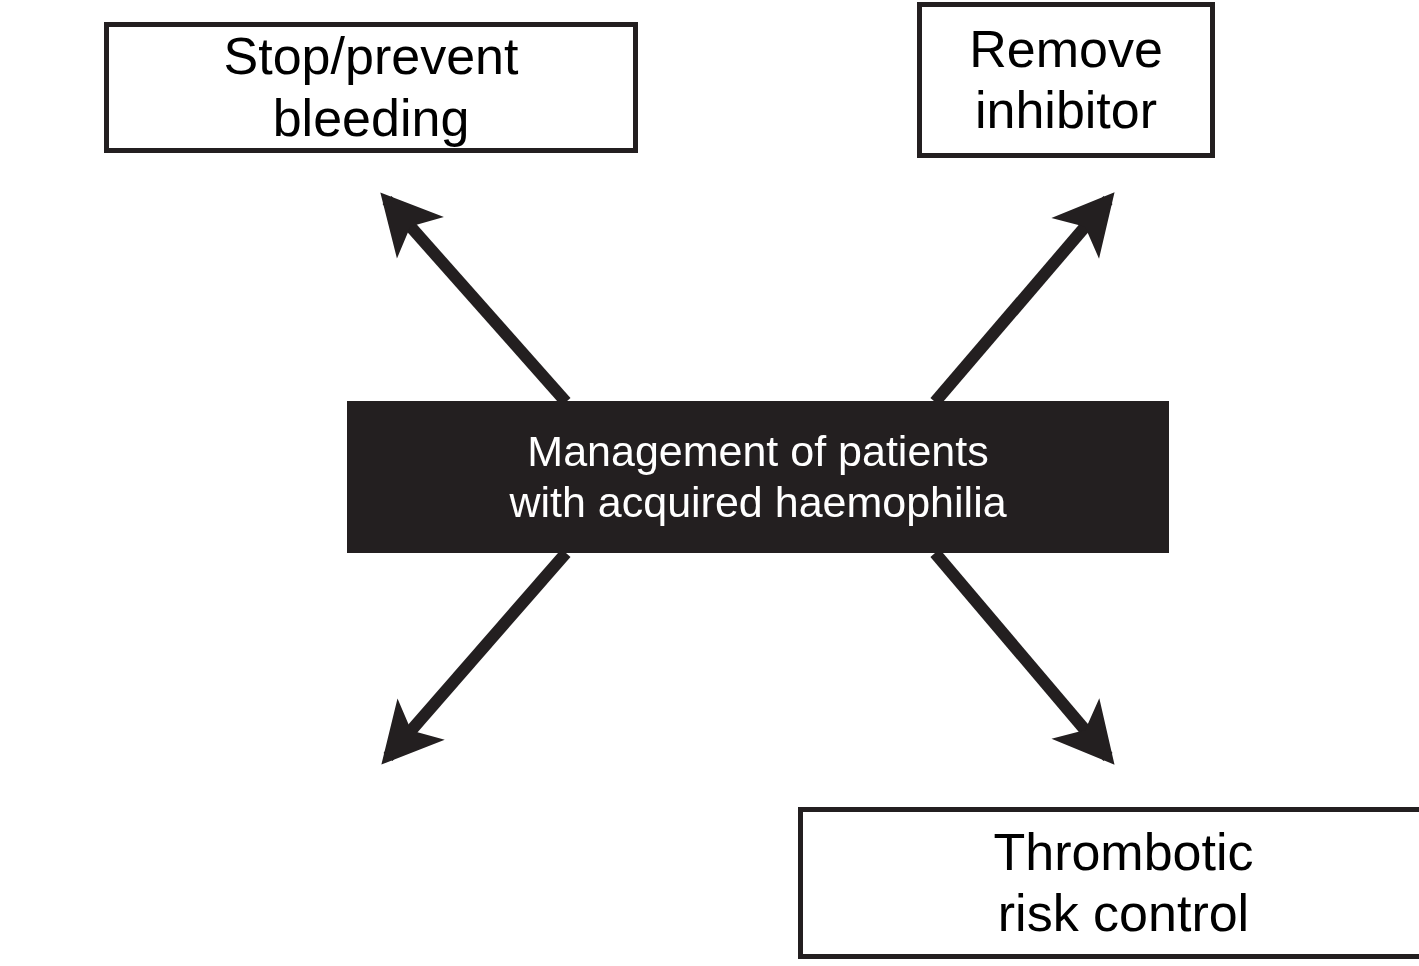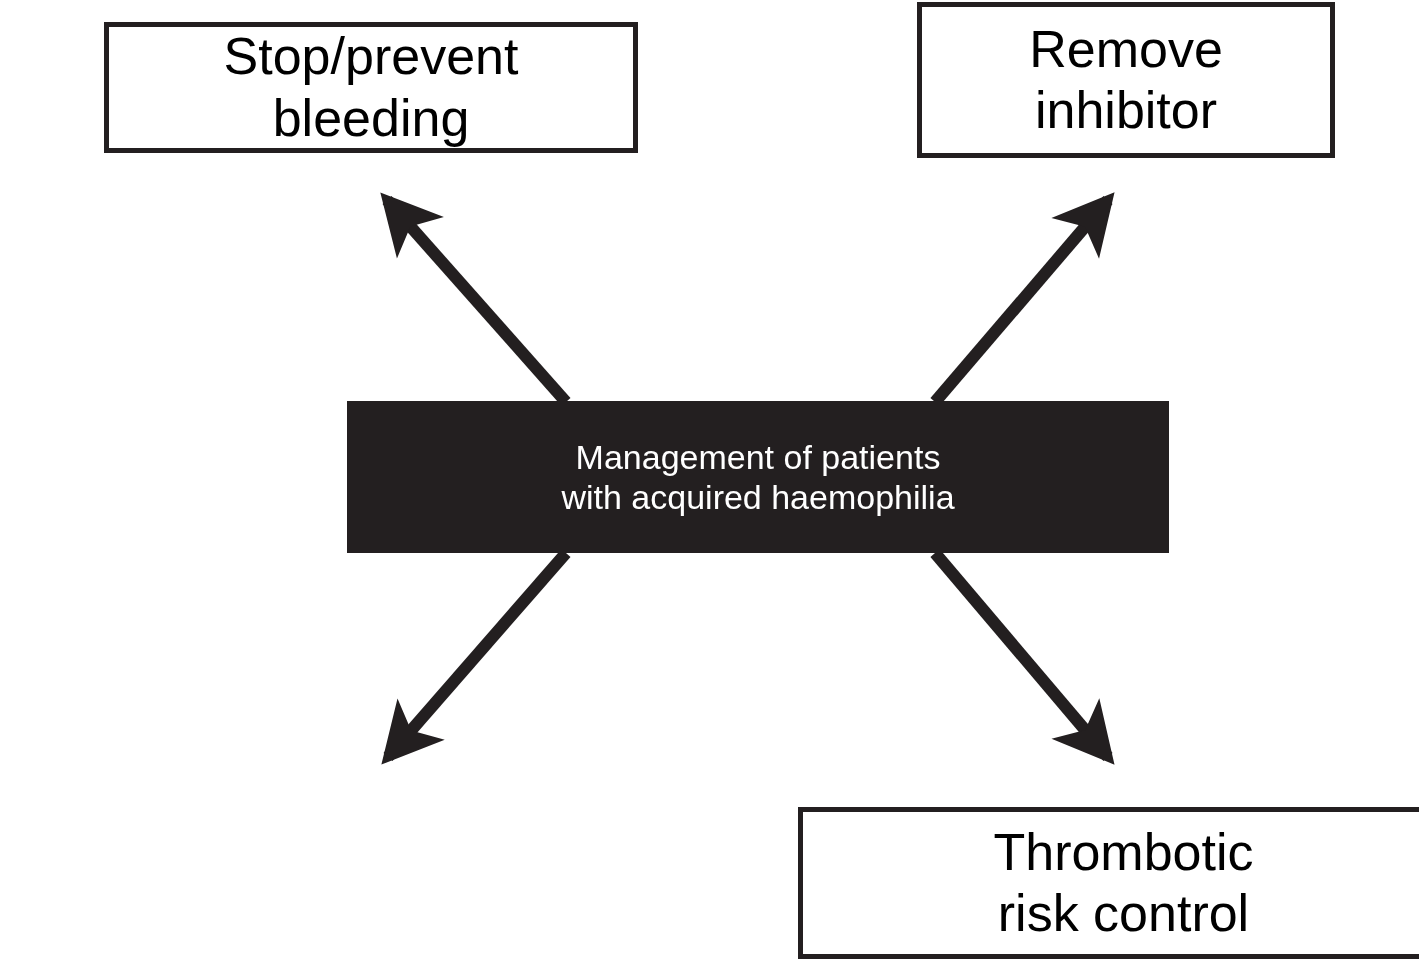--- a/index.html
+++ b/index.html
@@ -55,32 +55,32 @@
     top: 2px;
     width: 534px;
     height: 131px;
     margin-top: 20px;
   }
   #node-stop-bleeding .node-label { font-size: 52px; }
   
   #node-remove-inhibitor {
     left: 917px;
     top: 2px;
-    width: 418px;
+    width: 298px;
     height: 156px;
   }
   #node-remove-inhibitor .node-label { font-size: 52px; }
   
   #node-center {
     left: 347px;
     top: 401px;
     width: 822px;
     height: 152px;
   }
-  #node-center .node-label { font-size: 34px; }
+  #node-center .node-label { font-size: 43px; }
   
   #node-treat-pathology {
     left: 2px;
     top: 807px;
     width: 739px;
     height: 152px;
   }
   #node-treat-pathology .node-label { font-size: 52px; }
   
   #node-thrombotic-risk {

